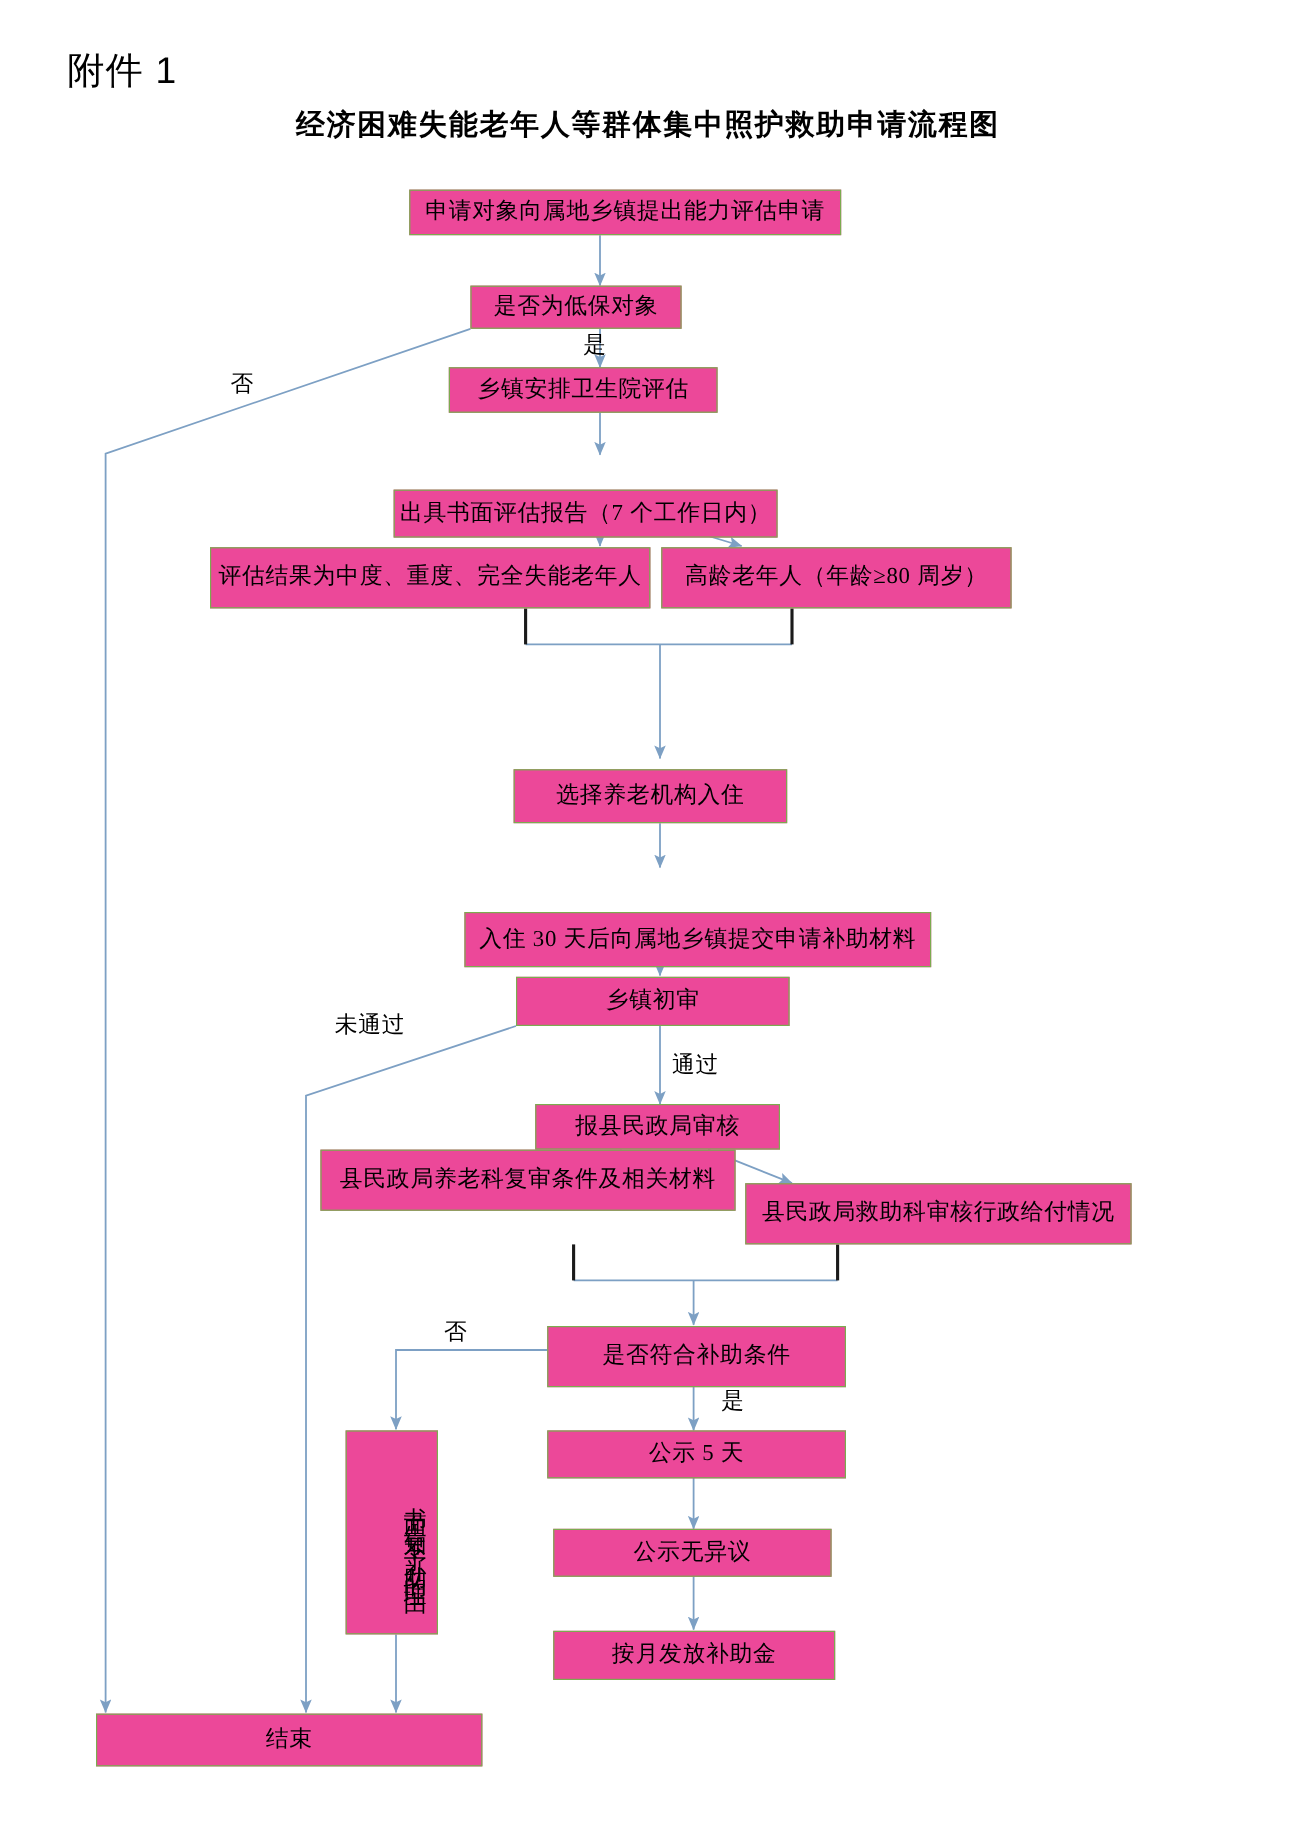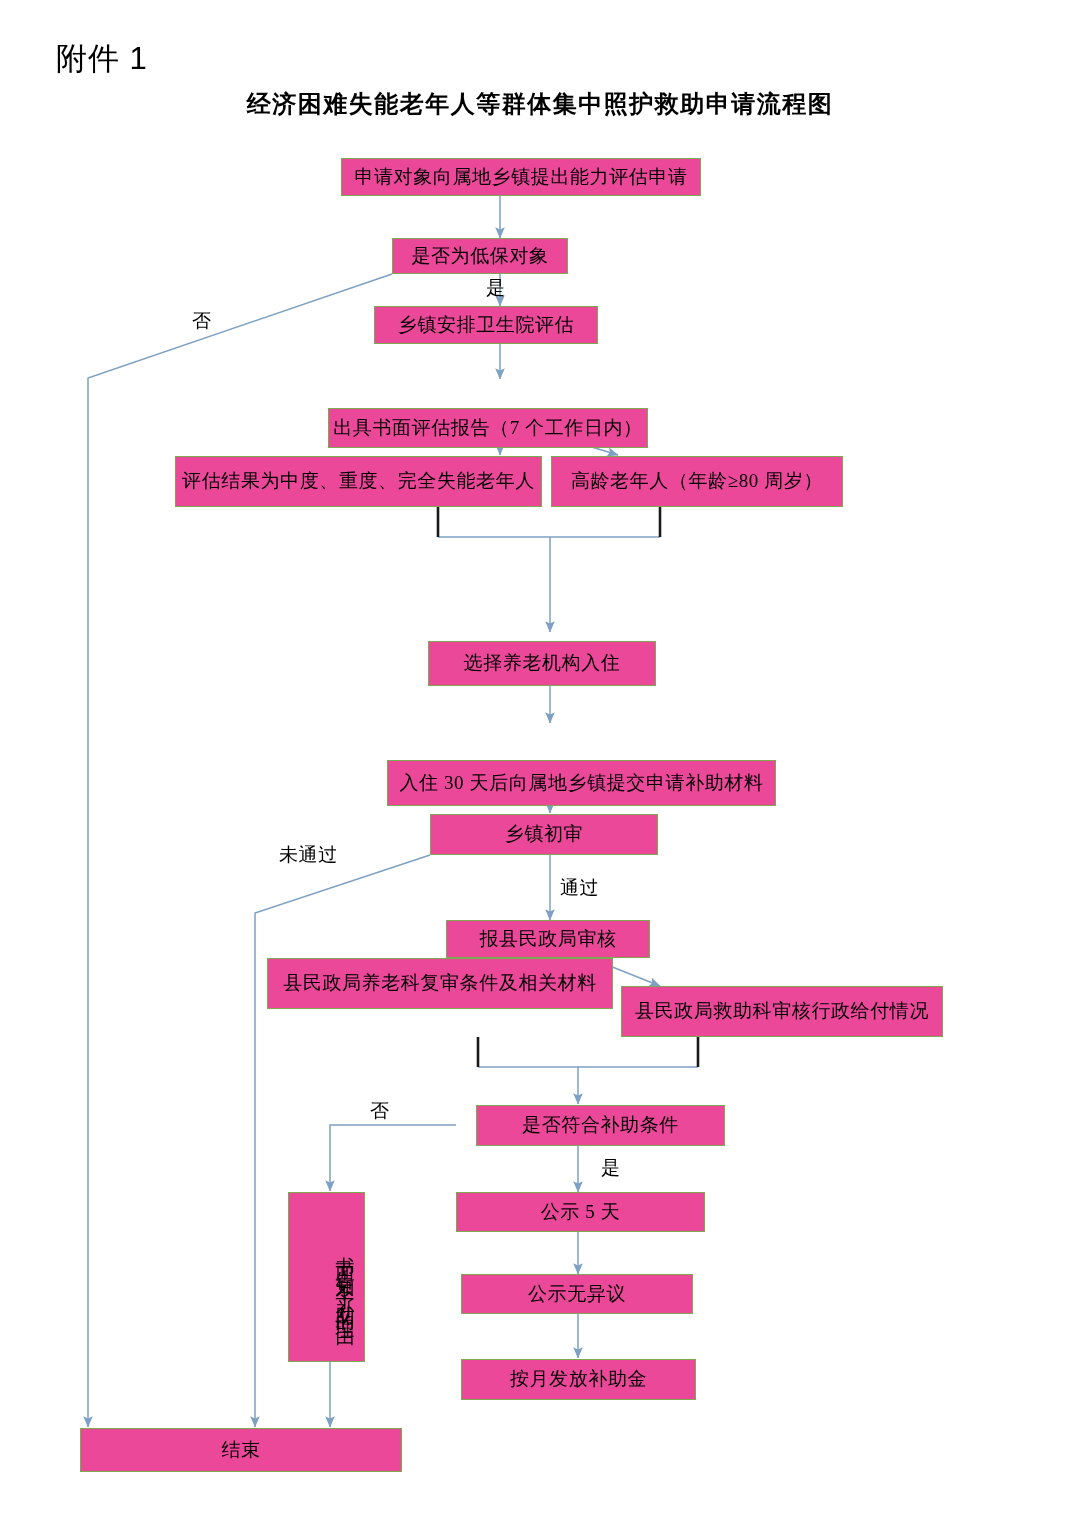--- a/index.html
+++ b/index.html
@@ -169,21 +169,21 @@
   <div class="node" style="left:387px;  top:725px;  width:389px; height:46px;margin-top:35px;">入住 30 天后向属地乡镇提交申请补助材料</div>
 
   <div class="node" style="left:430px;  top:814px;  width:228px; height:41px;">乡镇初审</div>
 
   <div class="node" style="left:446px;  top:920px;  width:204px; height:38px;">报县民政局审核</div>
 
   <div class="node" style="left:267px;  top:958px;  width:346px; height:51px;">县民政局养老科复审条件及相关材料</div>
 
   <div class="node" style="left:621px;  top:986px;  width:322px; height:51px;">县民政局救助科审核行政给付情况</div>
 
-  <div class="node" style="left:476px;  top:1105px; width:249px; height:41px;">是否符合补助条件</div>
+  <div class="node" style="left:456px;  top:1105px; width:249px; height:51px;">是否符合补助条件</div>
 
   <div class="node vertical" style="left:288px; top:1192px; width:77px; height:170px;">书面告知不予补助的理由</div>
 
   <div class="node" style="left:456px;  top:1192px; width:249px; height:40px;">公示 5 天</div>
 
   <div class="node" style="left:461px;  top:1274px; width:232px; height:40px;">公示无异议</div>
 
   <div class="node" style="left:461px;  top:1359px; width:235px; height:41px;">按月发放补助金</div>
 
   <div class="node" style="left:80px;   top:1428px; width:322px; height:44px;">结束</div>

